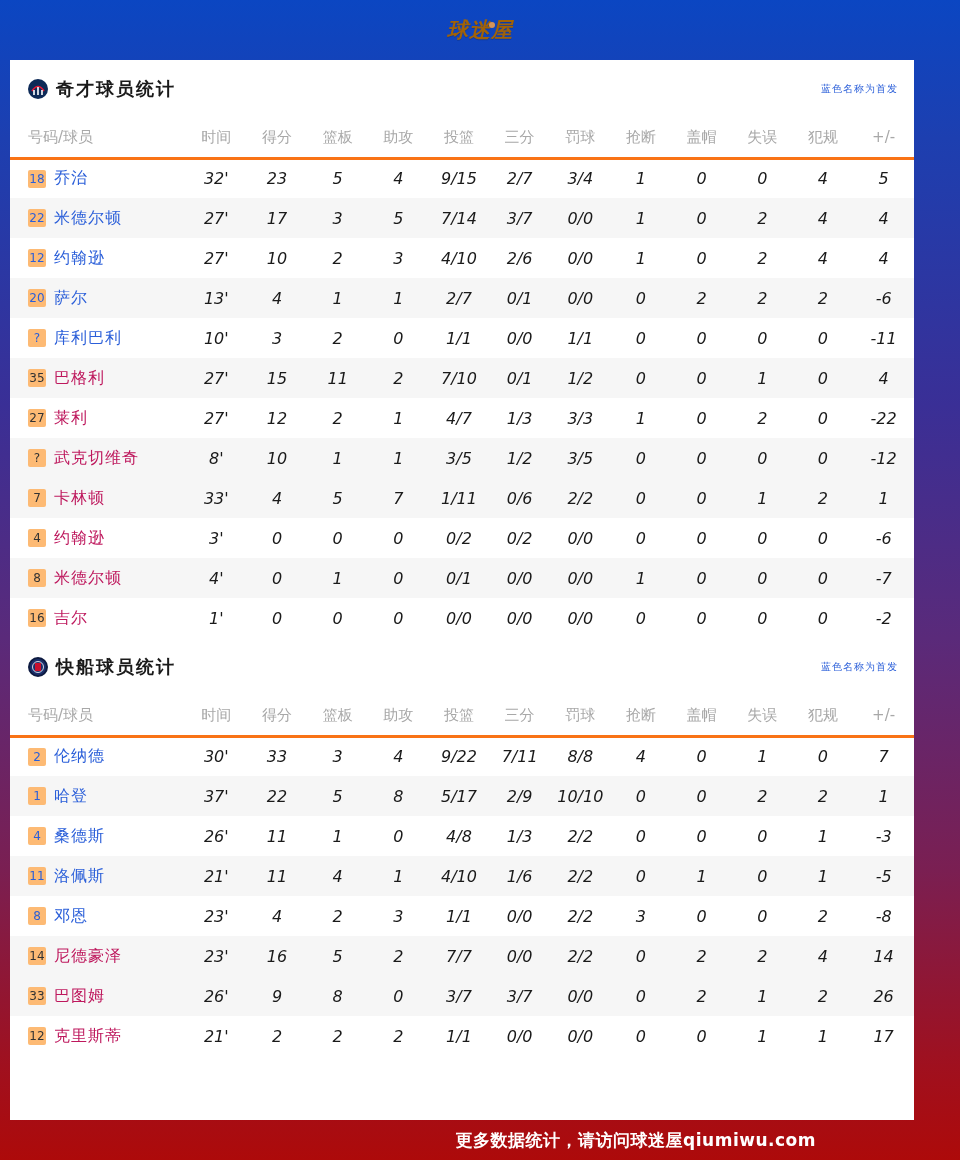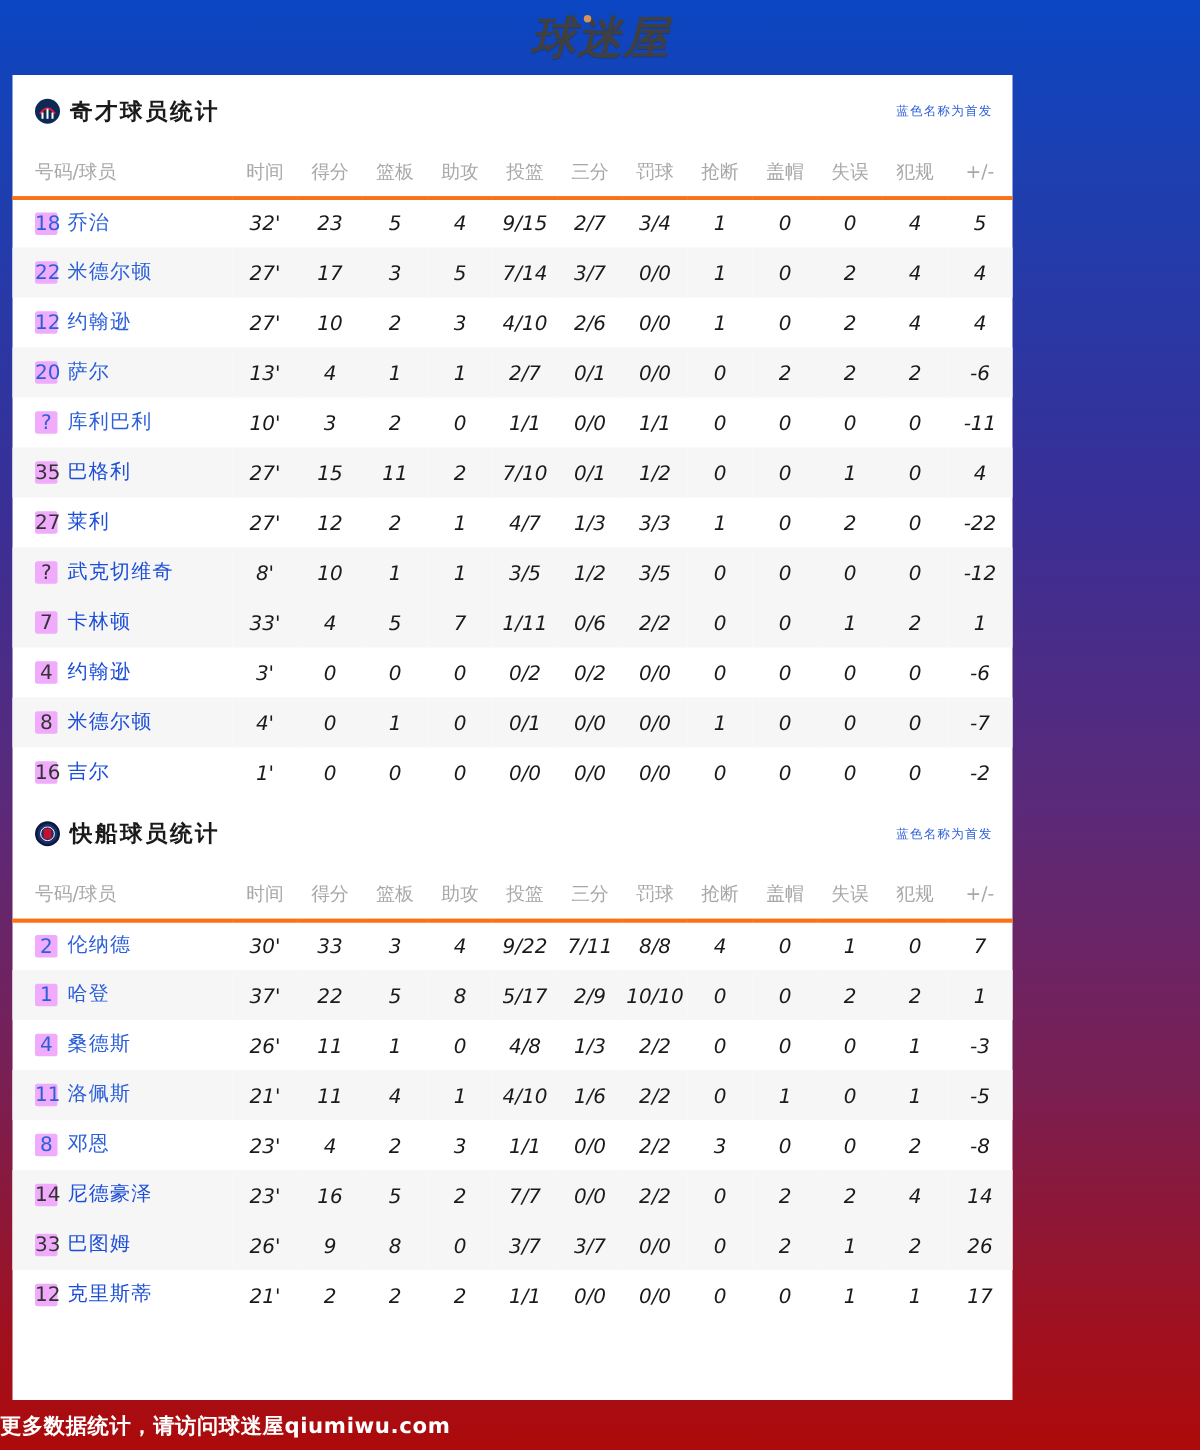--- a/index.html
+++ b/index.html
@@ -8,31 +8,31 @@
     font-family: "DejaVu Sans", "Liberation Sans", sans-serif;
     background: linear-gradient(180deg, #0b46c2 0%, #1d3fb0 12%, #3a2f96 35%, #5a2a7a 55%, #7a1f52 75%, #a0101e 92%, #ad0a0a 100%);
     position: relative;
     overflow: hidden;
   }
   .topbar {
     height: 60px;
     display: flex; align-items: center; justify-content: center;
   }
   .brand {
-    font-size: 36px; font-weight: bold; font-style: italic;
-    color: #404040; letter-spacing: 1px;
+    font-size: 21px; font-weight: bold; font-style: italic;
+    color: #a16207; letter-spacing: 1px;
     text-shadow: 0 1px 0 rgba(0,0,0,0.15);
     position: relative;
   }
   .brand .dot {
     position: absolute; width: 6px; height: 6px; border-radius: 50%;
     background: #d4935a; top: 6px; left: 42px;
   }
   .panel {
-    position: absolute; left: 10px; top: 60px; width: 800px; height: 1060px;
+    position: absolute; left: 10px; top: 60px; width: 904px; height: 1060px;
     background: #ffffff;
   }
   .section-head {
     height: 58px; display: flex; align-items: center; justify-content: space-between;
     padding: 0 16px 0 18px;
   }
   .section-title { display: flex; align-items: center; gap: 8px; }
   .logo {
     width: 20px; height: 20px; border-radius: 50%;
     display: inline-flex; align-items: center; justify-content: center;
@@ -48,30 +48,30 @@
     border-bottom: 3px solid #f97316; text-align: center;
   }
   th.first { text-align: left; padding-left: 18px; }
   td {
     height: 40px; font-size: 16px; color: #1a1a1a; text-align: center;
     font-style: italic; font-family: "DejaVu Sans", sans-serif;
   }
   tr.alt td { background: #f6f6f6; }
   td.player { text-align: left; padding-left: 18px; font-style: normal; }
   .num {
-    display: inline-block; width: 18px; height: 18px; background: #f0abfc;
-    border-radius: 2px; font-size: 16px; line-height: 18px; text-align: center;
+    display: inline-block; width: 18px; height: 18px; background: #fdba74;
+    border-radius: 2px; font-size: 12px; line-height: 18px; text-align: center;
     color: #333; vertical-align: middle; margin-right: 8px; font-style: normal;
   }
-  .pname { font-size: 16px; vertical-align: middle; color: #1d4ed8; letter-spacing: 1px; }
+  .pname { font-size: 16px; vertical-align: middle; color: #be185d; letter-spacing: 1px; }
   tr.starter .pname, tr.starter .num { color: #2b5fd9; }
   col.c-player { width: 176px; }
   .footer {
-    position: absolute; left: 0; top: 1120px; width: 804px; height: 40px;
-    display: flex; align-items: center; justify-content: flex-start;
+    position: absolute; left: 12px; top: 1120px; width: 804px; height: 40px;
+    display: flex; align-items: center; justify-content: flex-end;
     color: #ffffff; font-size: 17px; font-weight: bold; letter-spacing: 0.5px;
   }
 </style>
 </head>
 <body>
 
 <div class="topbar">
   <div class="brand">
     <span>球迷屋</span>
     <span class="dot"></span>

